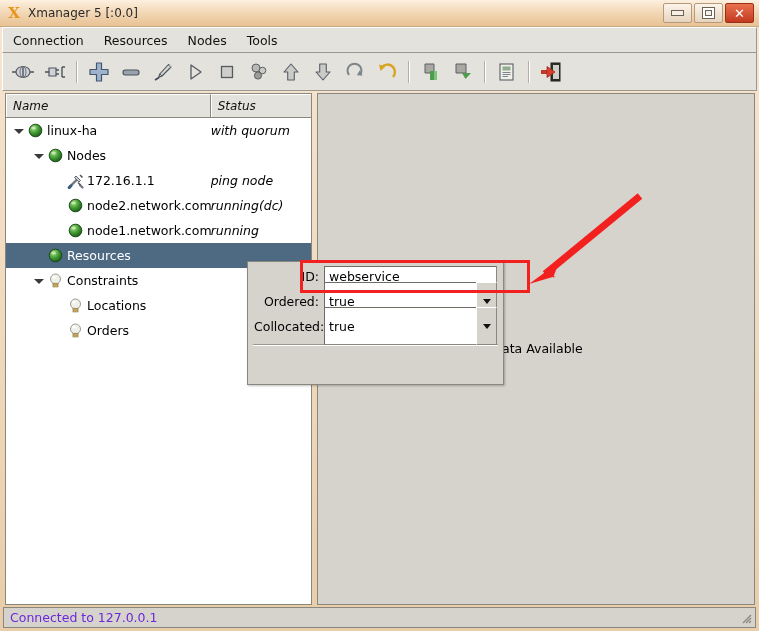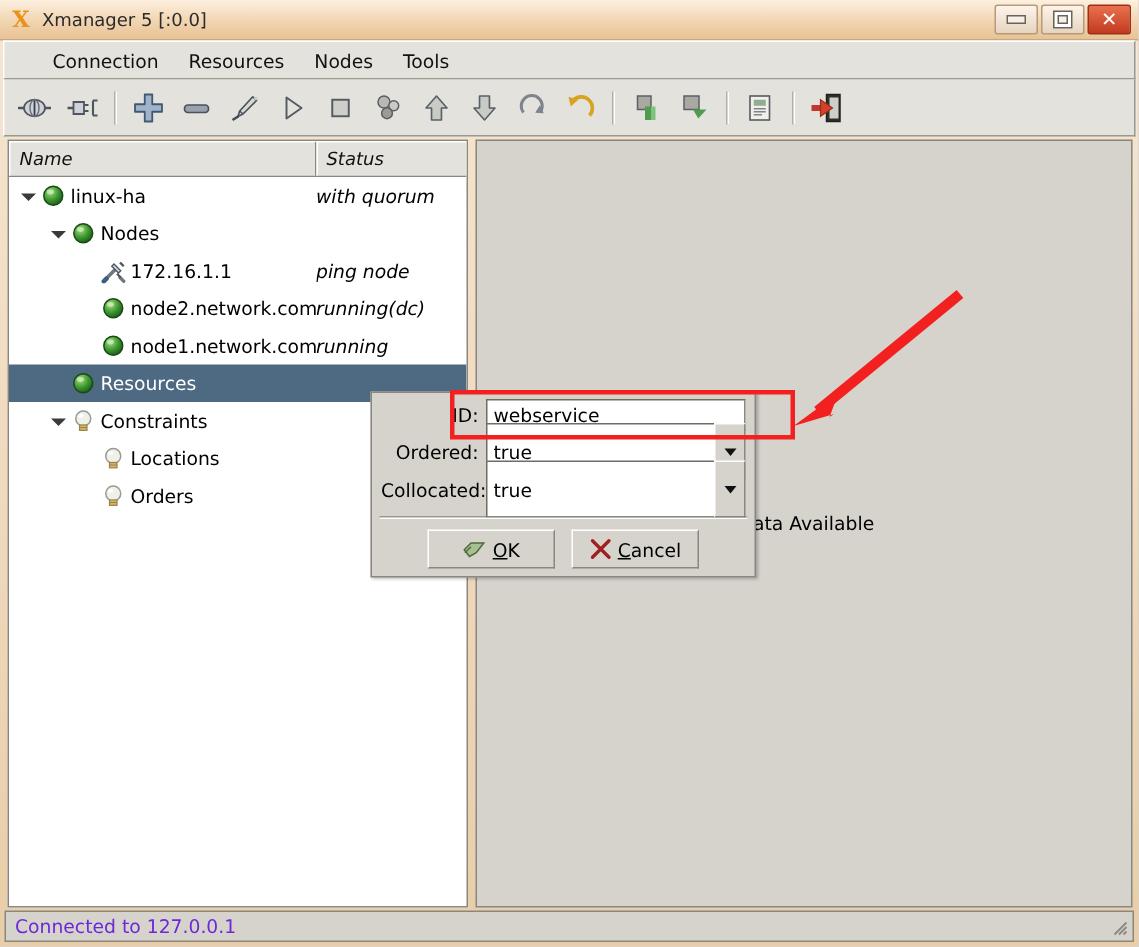--- a/index.html
+++ b/index.html
@@ -30,21 +30,21 @@
   .tb-btn span{display:block;}
   .tb-min i{display:block;width:11px;height:4px;border:1px solid #6b6258;background:#f5efe6;}
   .tb-max i{display:block;width:11px;height:10px;border:1px solid #6b6258;
     background:#f5efe6;box-shadow:inset 0 0 0 2px #fff, inset 0 0 0 3px #6b6258;}
   .tb-close{background:linear-gradient(to bottom,#e9714f,#c23a20);border-color:#9c3017;
     color:#fff;font-weight:bold;font-size:13px;line-height:1;}
 
   
   .menubar{position:absolute;left:2px;top:27px;width:755px;height:26px;
     background:#e4e2dc;border:1px solid #9b9890;border-top-color:#fff;border-left-color:#fff;
-    box-sizing:border-box;display:flex;align-items:center;padding-left:22px;}
+    box-sizing:border-box;display:flex;align-items:center;padding-left:0;}
   .menu-item{padding:2px 10px;font-size:12.5px;color:#111;cursor:default;}
 
   
   .toolbar{position:absolute;left:2px;top:53px;width:755px;height:38px;
     background:#e4e2dc;border-left:1px solid #fff;border-right:1px solid #9b9890;
     border-bottom:1px solid #9b9890;box-sizing:border-box;
     display:flex;align-items:center;padding-left:4px;}
   .tool{width:32px;height:30px;display:flex;align-items:center;justify-content:center;}
   .tsep{width:1px;height:22px;background:#b2afa7;margin:0 5px;
         border-right:1px solid #fff;}
@@ -489,35 +489,20 @@
       <div class="fcombo">
         <div class="cv">true</div>
         <div class="cbtn">
             <i></i>
           </div>
       </div>
     </div>
 
     <div class="dsep"></div>
 
-    <div class="dbtns">
-      <div class="dbtn">
-        <svg width="16" height="14" viewBox="0 0 16 14">
-          <path d="M1.5 7.5 L6 3 L14.5 3 L9.5 9.5 L5 12 Z" fill="#a8bf8f" stroke="#4c6b3e" stroke-width="1"></path>
-          <path d="M2 9.5 L6 5.5" stroke="#4c6b3e" stroke-width="1"></path>
-        </svg>
-        <span><u>O</u><span>K</span></span>
-      </div>
-      <div class="dbtn">
-        <svg width="15" height="14" viewBox="0 0 15 14">
-          <path d="M2 1.5 L13 12.5 M13 1.5 L2 12.5" stroke="#9e2020" stroke-width="2.2" stroke-linecap="round"></path>
-        </svg>
-        <span><u>C</u><span>ancel</span></span>
-      </div>
-    </div>
 
   </div>
 
   <div class="redbox"></div>
   <svg class="arrow" viewBox="0 0 130 100">
     <path d="M125 4 L30 82" stroke="#f32020" stroke-width="7" stroke-linecap="butt"></path>
     <path d="M14 92 L44 70 L38 86 L41 84 Z" fill="#f32020"></path>
   </svg>
 
   <div class="statusbar">

